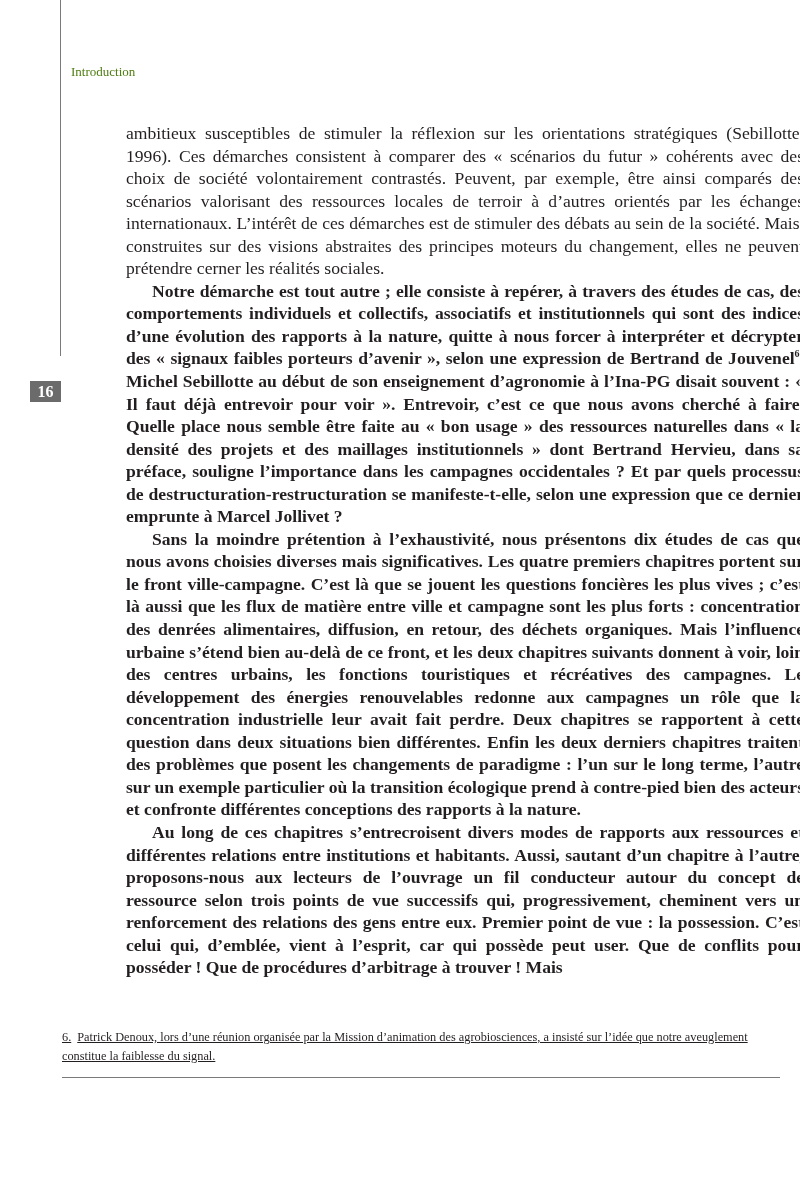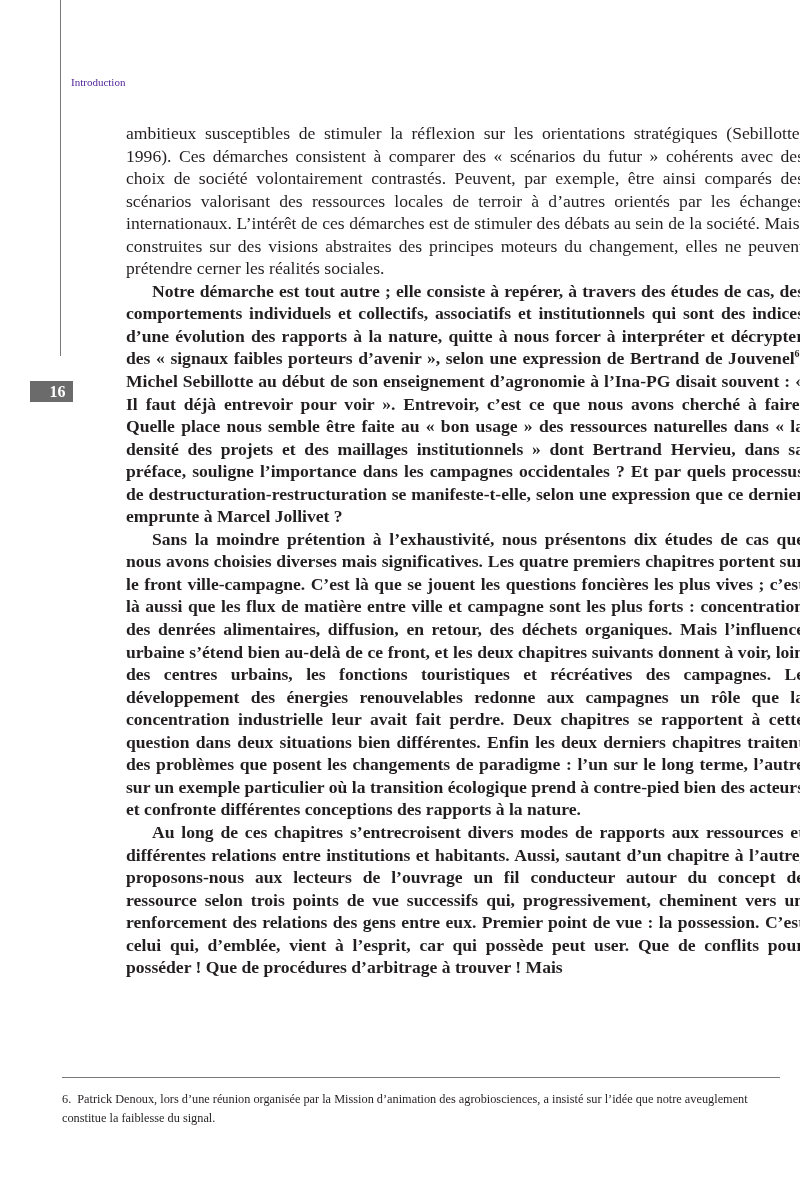--- a/index.html
+++ b/index.html
@@ -1,29 +1,29 @@
 <!DOCTYPE html>
 <html><head>
 <meta charset="utf-8">
 <style>
   html, body { margin: 0; padding: 0; background: #ffffff; }
   body { width: 800px; height: 1201px; position: relative; overflow: hidden;
          font-family: "Liberation Serif", "DejaVu Serif", serif; color: #231f20; }
   .margin-rule { position: absolute; left: 60px; top: 0; width: 1px; height: 356px; background: #7a7a7a; }
   .page-number { position: absolute; left: 30px; top: 381px; width: 31px; height: 21px;
                  background: #6b6b6b; color: #ffffff; font-weight: bold; font-size: 16px;
-                 line-height: 21px; text-align: center; padding-left: 12px; }
-  .running-head { position: absolute; left: 71px; top: 64px; font-size: 11px; color: #4c1d95; margin-top: 12px; }
+                 line-height: 21px; text-align: center; }
+  .running-head { position: absolute; left: 71px; top: 64px; font-size: 13px; color: #4d7c0f; }
   .body-text { position: absolute; left: 102px; top: 122px; width: 678px;
                font-size: 17.6px; line-height: 22.55px; text-align: justify; hyphens: manual; margin-left: 24px; }
   .body-text p { margin: 0; }
   .body-text p.indent { text-indent: 26px; font-weight: bold; }
   sup.fnref { font-size: 10px; vertical-align: super; line-height: 0; }
   .footnote-rule { position: absolute; left: 62px; top: 1077px; width: 718px; height: 1px; background: #7a7a7a; }
-  .footnote { position: absolute; left: 62px; top: 1090px; width: 718px; font-size: 12.3px; line-height: 19px; }
+  .footnote { position: absolute; left: 62px; top: 1028px; width: 718px; font-size: 12.3px; line-height: 19px; text-decoration: underline; }
   .footnote .fn-num { margin-right: 6px; }
 </style>
 </head>
 <body>
 
 <div class="margin-rule"></div>
 <div class="page-number">16</div>
 <div class="running-head">Introduction</div>
 
 <div class="body-text">

